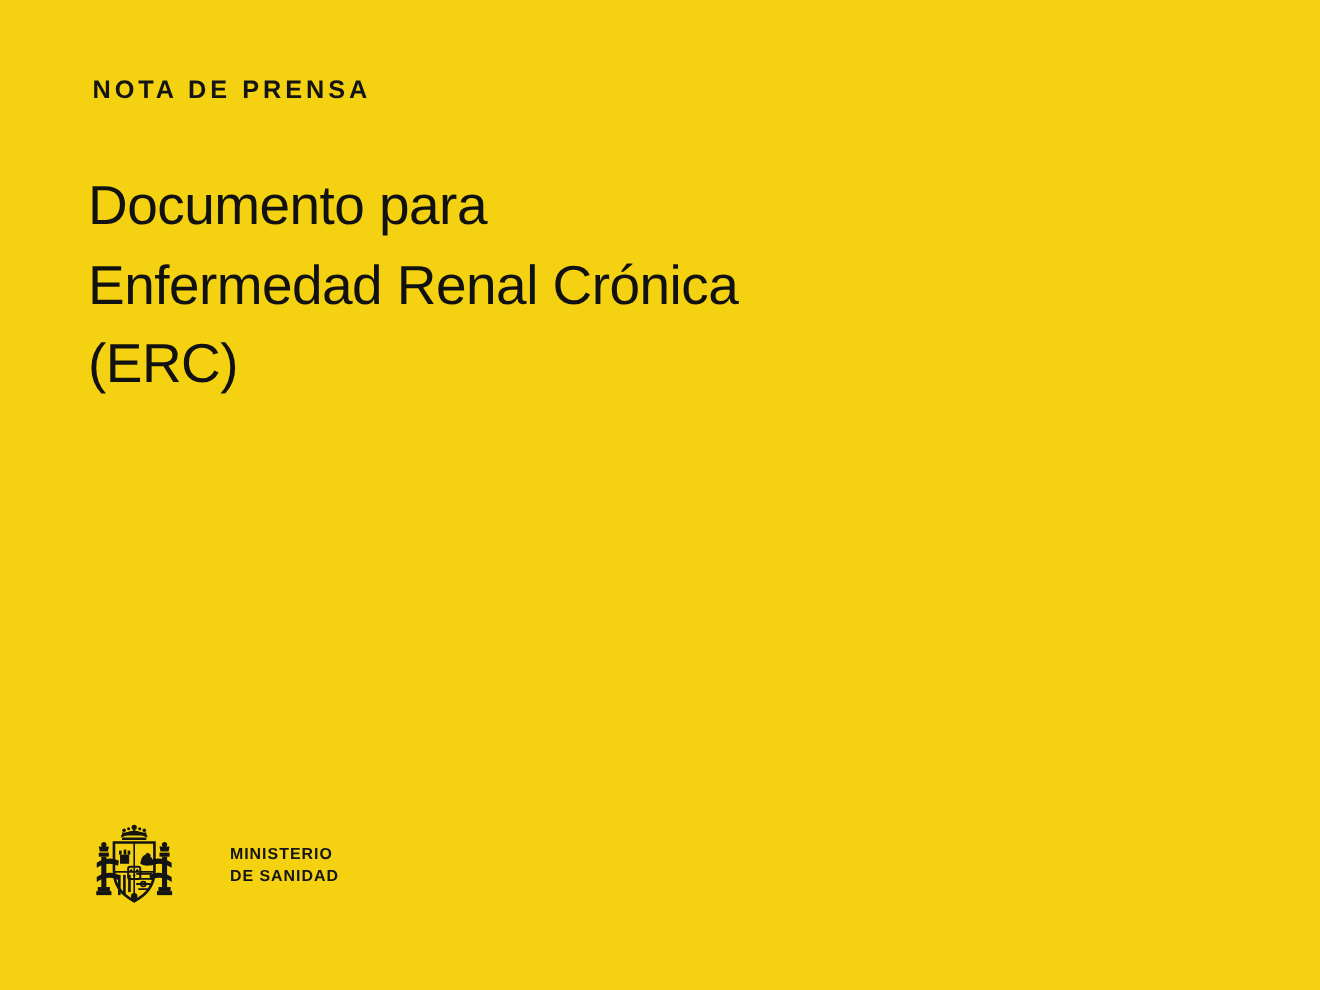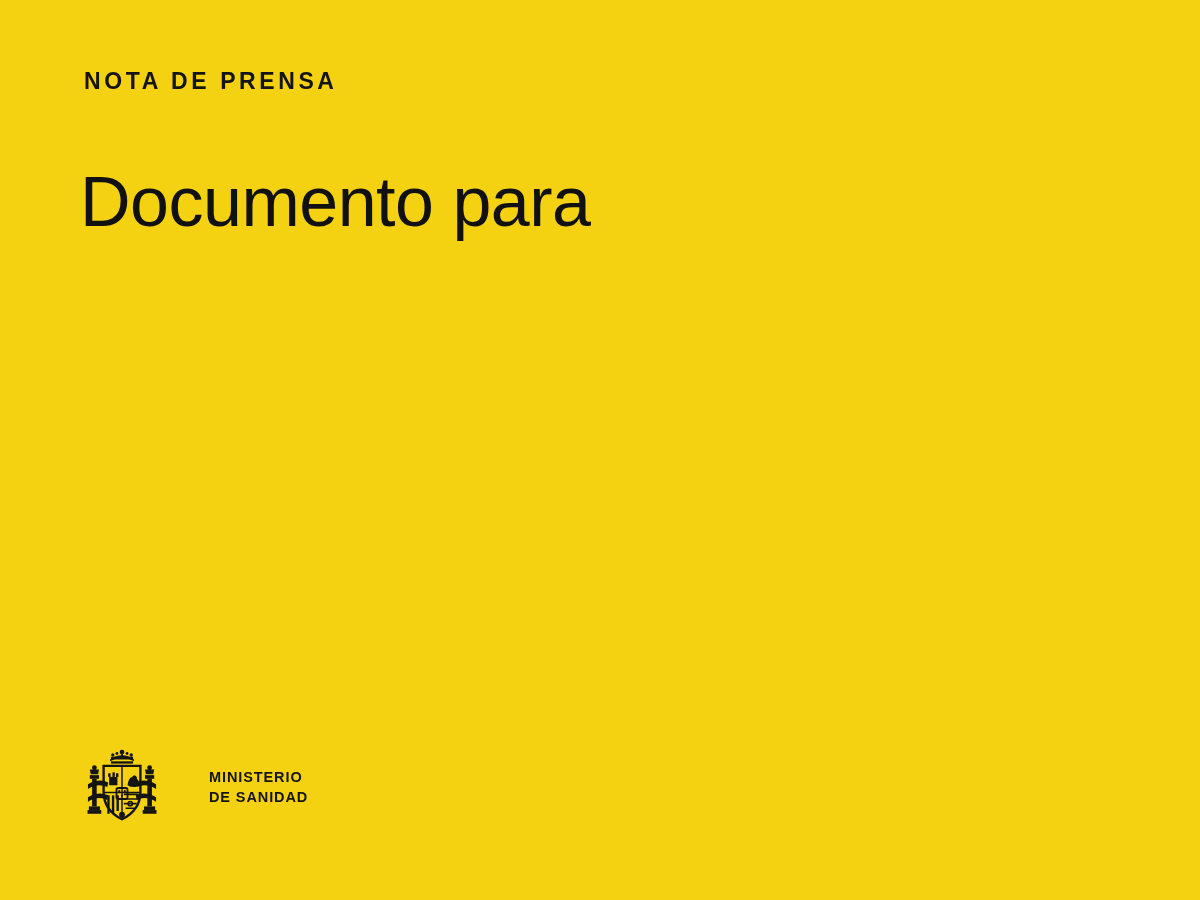--- a/index.html
+++ b/index.html
@@ -29,21 +29,21 @@
     letter-spacing: 3.6px;
     color: #141414;
     line-height: 1;
   }
   .headline {
     position: absolute;
     left: 80px;
     top: 152px;
     width: 1060px;
     color: #111111;
-    font-size: 70px;
+    font-size: 50px;
     font-weight: 400;
     line-height: 1.43;
     letter-spacing: -0.5px;
   }
   .headline .line {
     display: block;
     white-space: nowrap;
   }
   .logo-block {
     position: absolute;
@@ -73,20 +73,22 @@
 </style>
 </head>
 <body>
 
 <div class="page">
 
   <div class="kicker">NOTA DE PRENSA</div>
 
   <div class="headline">
     <span class="line">Documento para</span>
+    <span class="line">Enfermedad Renal Crónica</span>
+    <span class="line">(ERC)</span>
   </div>
 
   <div class="logo-block">
     <svg class="coat" viewBox="0 0 100 100" aria-hidden="true">
       <g fill="#141414">
 
         <path d="M38 16 h24 v3 h-24 z"></path>
         <path d="M37 19 q13 -9 26 0 v2 q-13 -7 -26 0 z"></path>
         <circle cx="50" cy="11" r="2.6"></circle>
         <path d="M49 13 h2 v3 h-2 z"></path>

